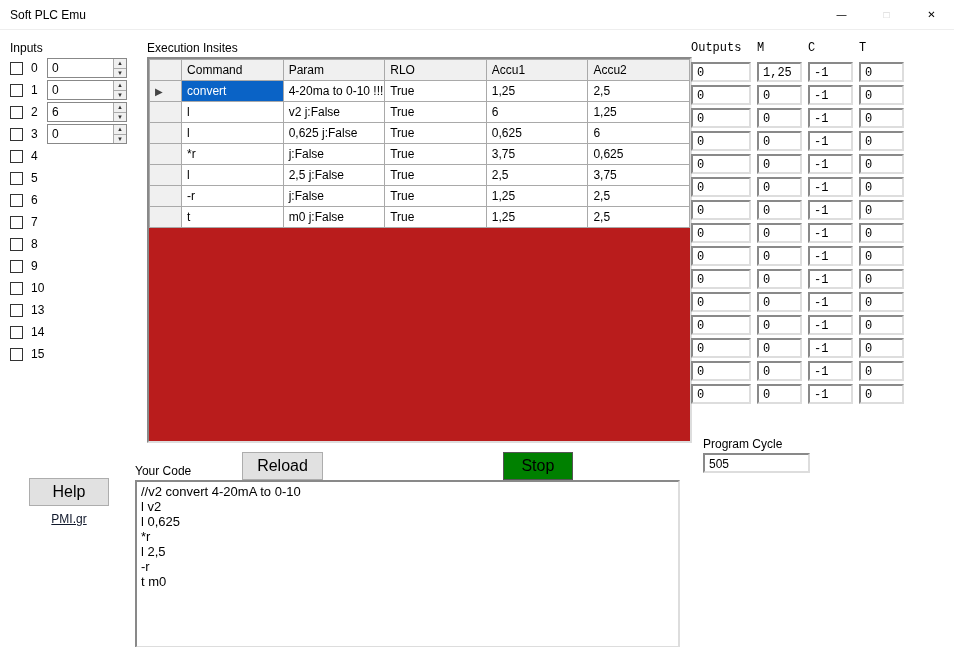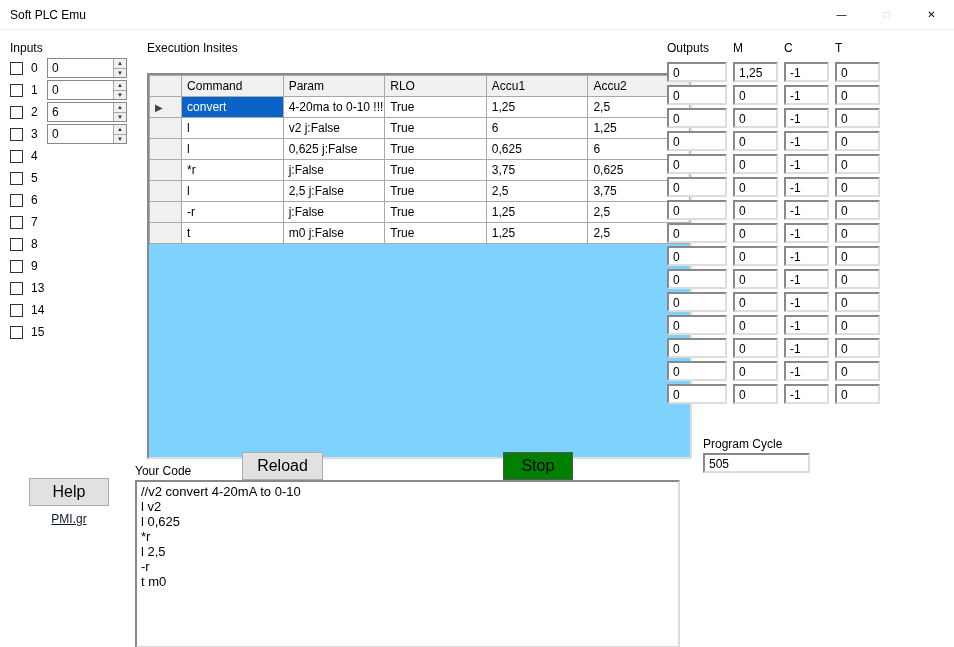--- a/index.html
+++ b/index.html
@@ -90,22 +90,22 @@
   .spinner .arrow + .arrow { border-top: 1px solid #aaa; }
 
   
   .exec-panel {
     position: absolute;
     left: 147px; top: 11px; width: 545px;
   }
   .grid-wrap {
     border: 2px inset #ddd;
     height: 386px;
-    background: #7dd3fc;
-    margin-top: 18px;
+    background: #b91c1c;
+    margin-top: 2px;
     overflow: hidden;
   }
   table.grid {
     border-collapse: collapse;
     width: 100%;
     background: #fff;
     table-layout: fixed;
   }
   table.grid th, table.grid td {
     border: 1px solid #a9a9a9;
@@ -170,21 +170,21 @@
   .help-panel {
     position: absolute;
     left: 24px; top: 448px; width: 90px;
     text-align: center;
   }
   .link { color: #0f172a; text-decoration: underline; cursor: pointer; display:block; margin-top:6px;}
 
   
   .out-panel {
     position: absolute;
-    left: 667px; top: 11px;
+    left: 691px; top: 11px; font-family: Liberation Mono, monospace;
   }
   .out-cols {
     display: flex;
     gap: 6px;
   }
   .out-col { display:flex; flex-direction:column; gap:3px; }
   .out-col .hdr { height: 18px; }
   .out-field {
     border: 2px inset #ddd;
     padding: 2px 4px;
@@ -286,20 +286,24 @@
     <span class="chk"></span>
     <span class="chk-label">7</span>
     </div>
         <div class="input-row">
     <span class="chk"></span>
     <span class="chk-label">8</span>
     </div>
         <div class="input-row">
     <span class="chk"></span>
     <span class="chk-label">9</span>
+    </div>
+        <div class="input-row">
+    <span class="chk"></span>
+    <span class="chk-label">10</span>
     </div>
         <div class="input-row">
     <span class="chk"></span>
     <span class="chk-label">13</span>
     </div>
         <div class="input-row">
     <span class="chk"></span>
     <span class="chk-label">14</span>
     </div>
         <div class="input-row">

